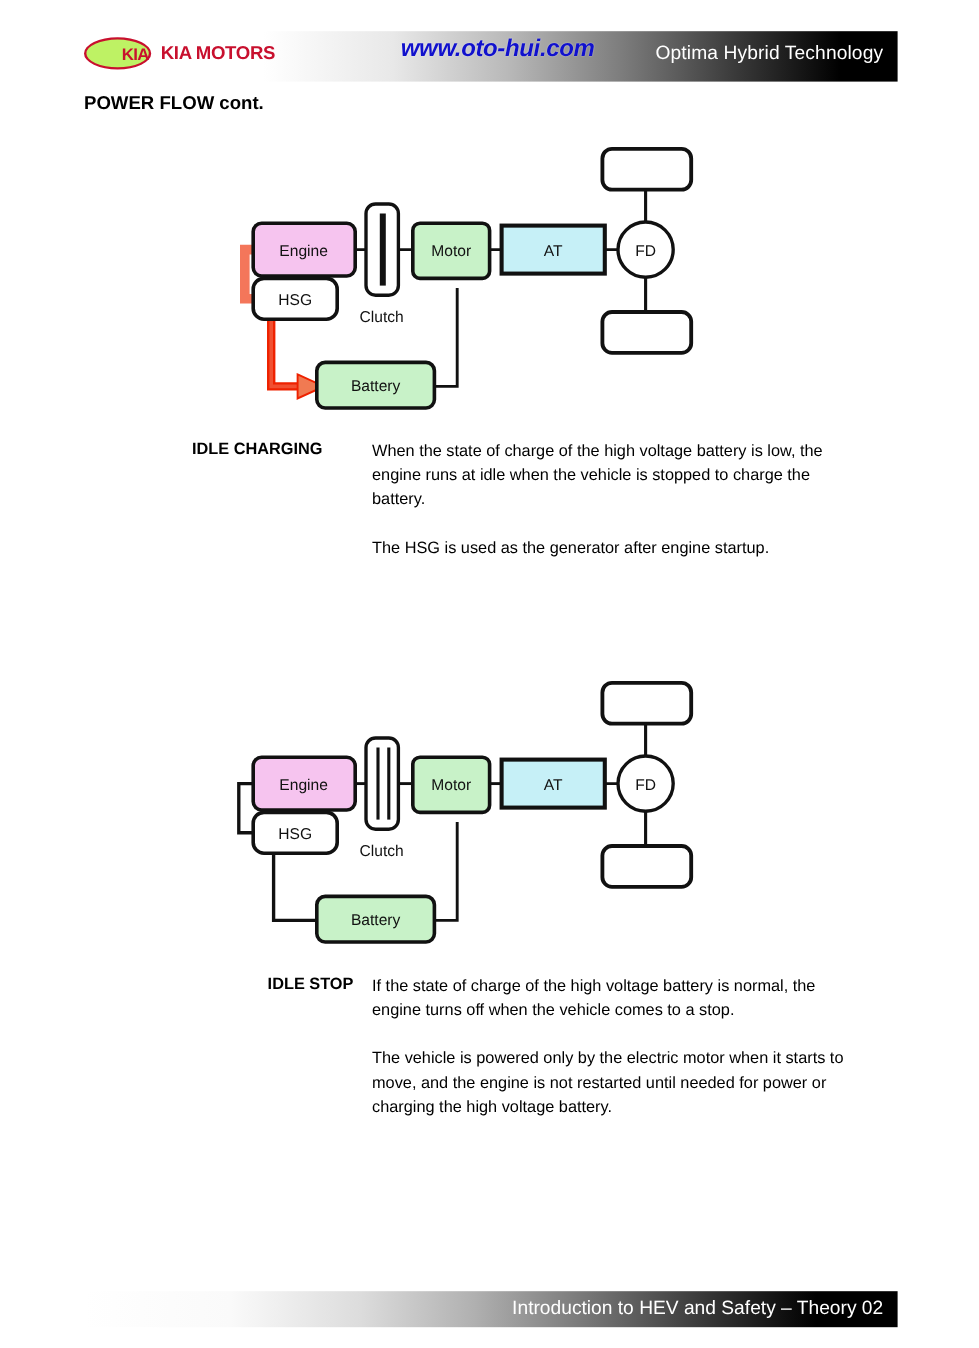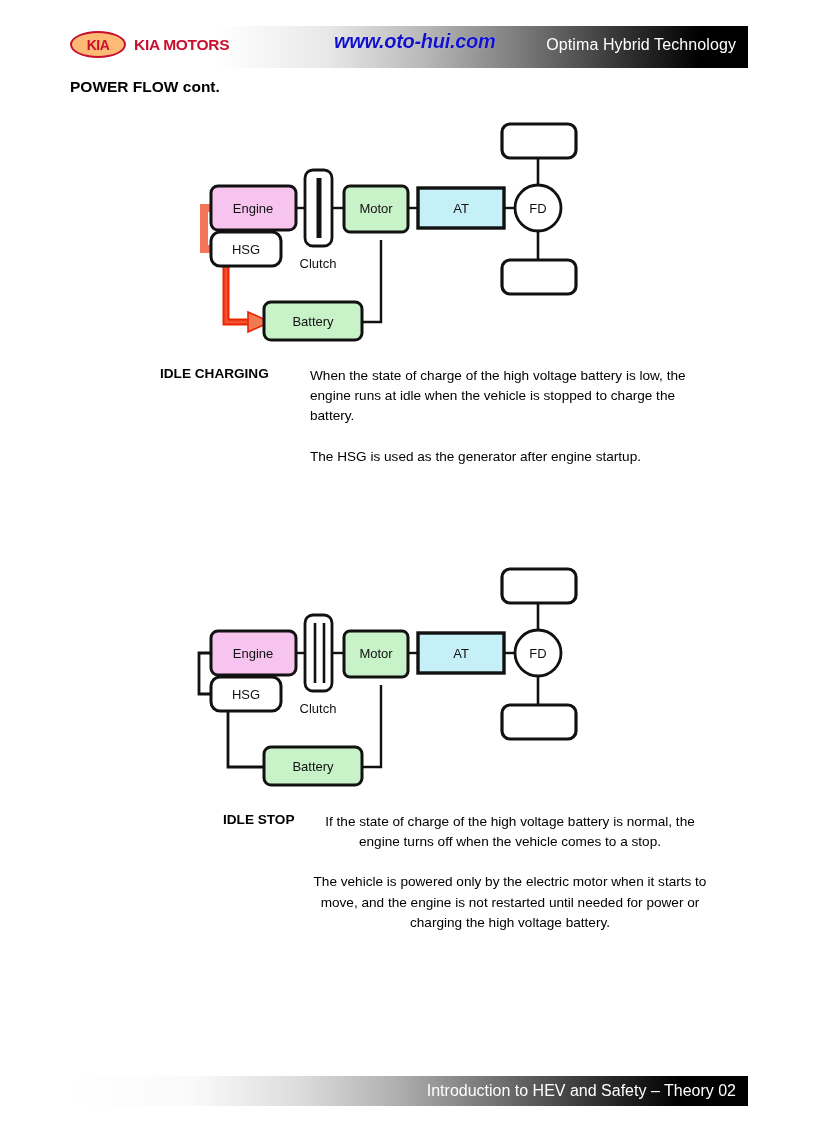--- a/index.html
+++ b/index.html
@@ -45,22 +45,22 @@
     align-items: center;
     gap: 8px;
   }
   #kia-oval {
     width: 52px;
     height: 23px;
     border: 2.4px solid #c8102e;
     border-radius: 50%;
     display: flex;
     align-items: center;
-    justify-content: center;
-    background: #fdba74;
+    justify-content: flex-end;
+    background: #bef264;
   }
   #kia-oval span {
     color: #c8102e;
     font-weight: bold;
     font-size: 14px;
     letter-spacing: -0.5px;
     font-family: "Liberation Sans", sans-serif;
   }
   #kia-wordmark {
     color: #c8102e;
@@ -129,21 +129,21 @@
   }
   #section-1 .section-heading { left: 0px; text-align: center; }
   #section-2 .section-heading { left: 45px; padding-left: 18px; }
 
   .section-body {
     margin-left: 150px;
     width: 405px;
     font-size: 13.6px;
     line-height: 20.2px;
   }
-  #section-2 .section-body { margin-left: 150px; width: 400px; text-align: center; }
+  #section-2 .section-body { margin-left: 150px; width: 400px; }
   .para { margin: 0 0 20px 0; }
   .para:last-child { margin-bottom: 0; }
 
   
   #footer-band {
     position: absolute;
     left: 70px;
     top: 1076px;
     width: 678px;
     height: 30px;

